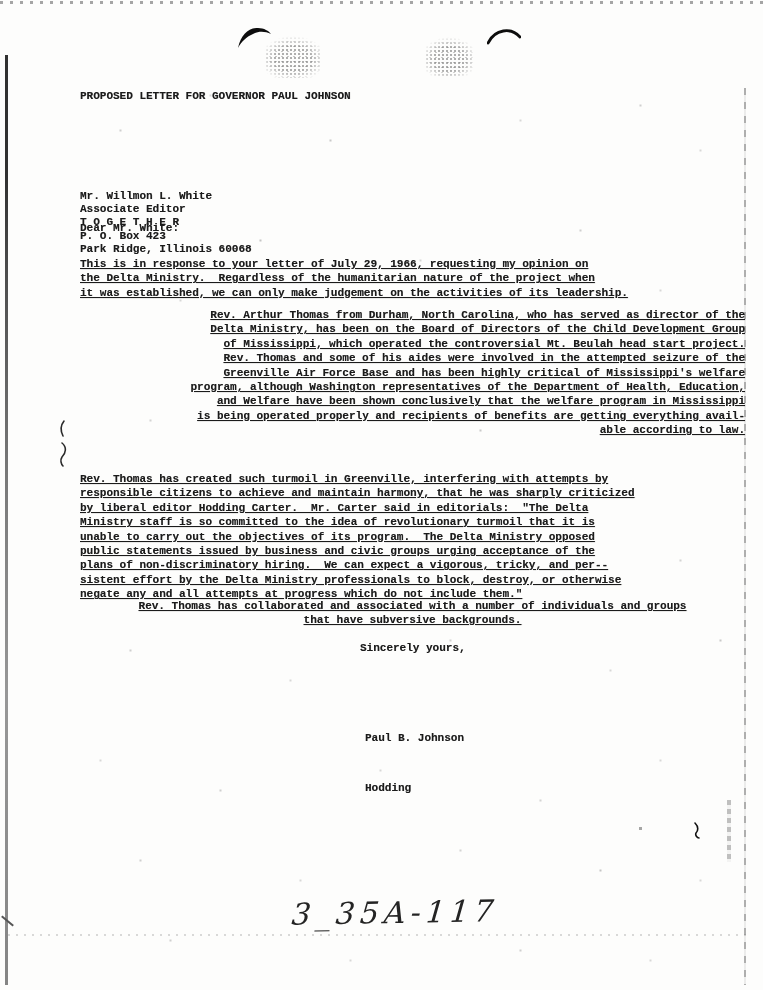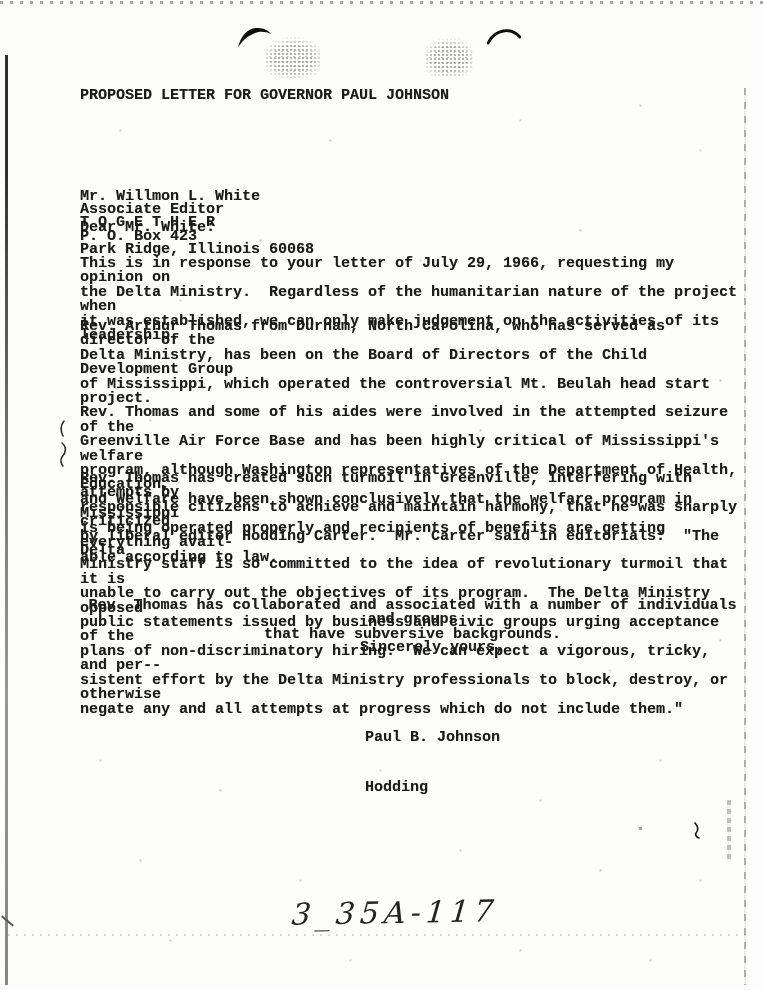--- a/index.html
+++ b/index.html
@@ -8,32 +8,32 @@
     width:763px;height:990px;
     background:#fdfdfc;
     overflow:hidden;
     font-family:"Liberation Mono","DejaVu Sans Mono",monospace;
   }
   .typewriter{
     position:absolute;
     font-family:"Liberation Mono","DejaVu Sans Mono",monospace;
     font-weight:700;
     color:#1b1b1b;
-    font-size:15px;
+    font-size:11px;
     line-height:14.4px;
     white-space:pre-wrap;
     text-shadow:0.2px 0.2px 0.1px rgba(25,25,25,0.45);
     letter-spacing:0;
   }
   .heading{left:80px;top:89px;}
   .recipient{left:80px;top:150px;line-height:13.2px;margin-top:40px;}
   .salutation{left:80px;top:221px;font-family:Liberation Mono, monospace;}
-  .para{left:80px;width:665px;}
+  .para{left:80px;width:665px;text-decoration:underline;}
   .p1{top:257px;}
-  .p2{top:320px;}
+  .p2{top:308px;text-align:right;}
   .p3{top:472px;}
   .p4{top:599px;text-align:center;}
   .closing{left:360px;top:641px;}
   .signature{left:365px;top:697px;line-height:16.5px;}
   .handwritten{
     position:absolute;left:292px;top:895px;
     font-family:"DejaVu Serif","Liberation Serif",serif;
     font-style:italic;
     font-size:30px;
     color:#242424;

